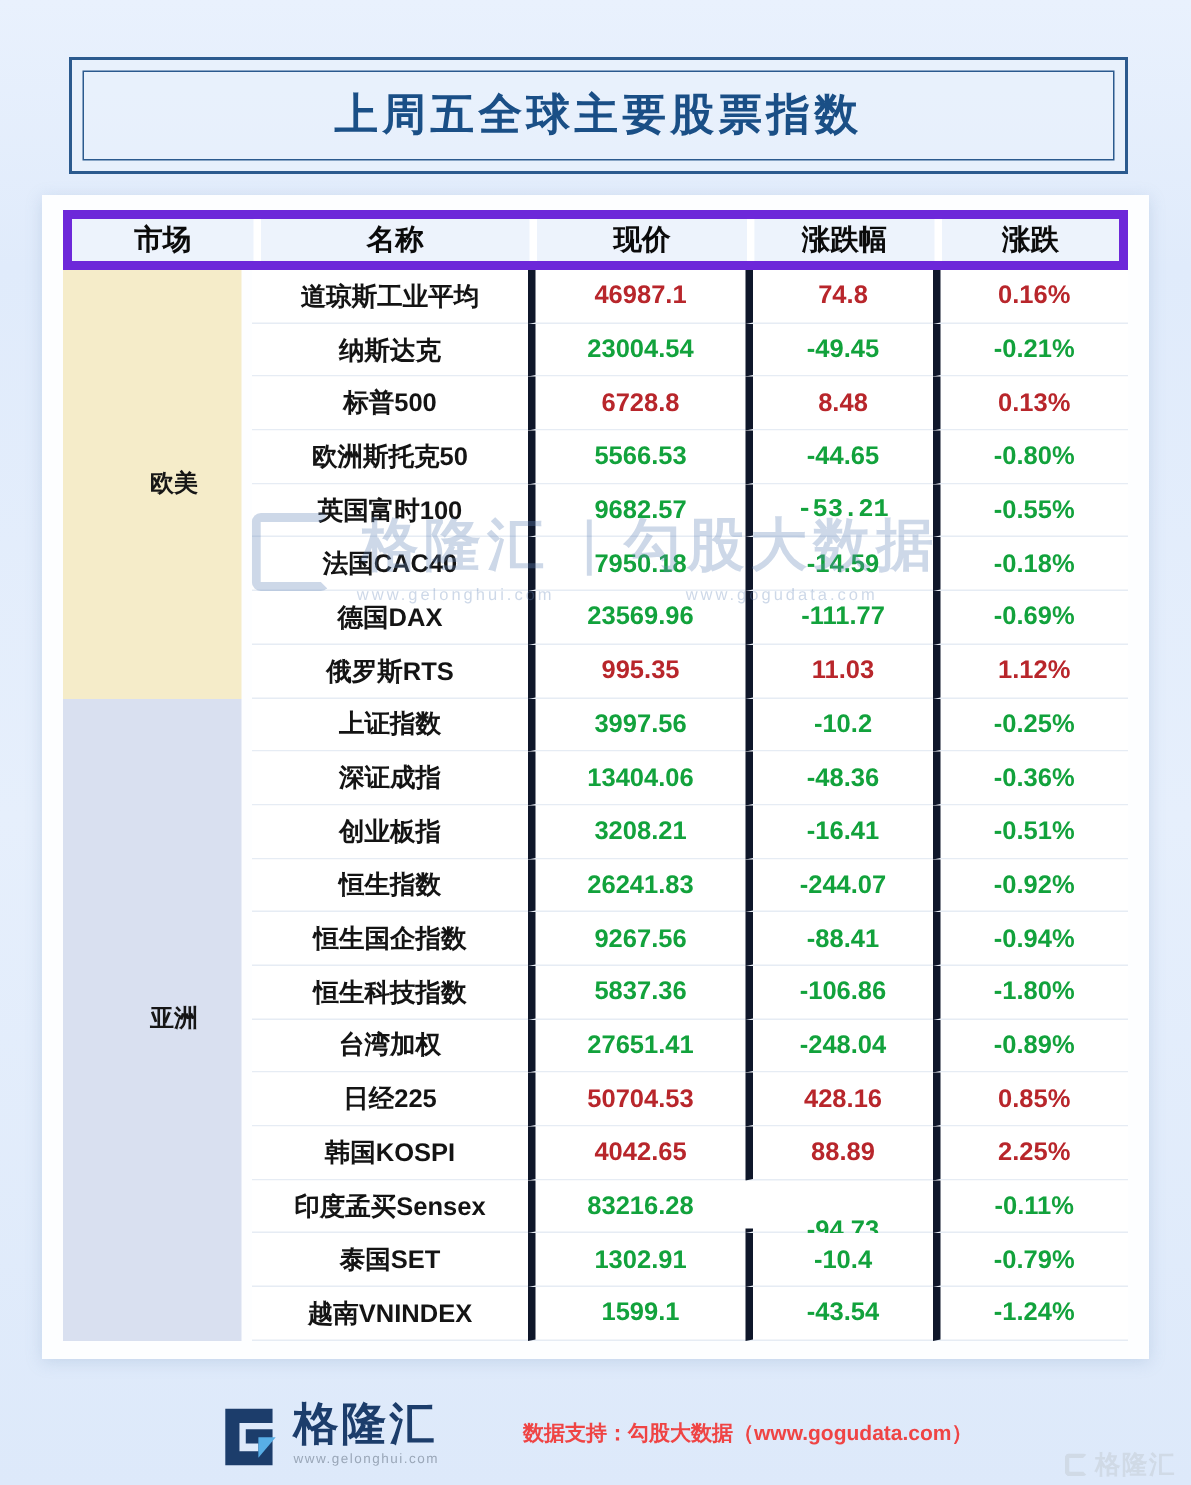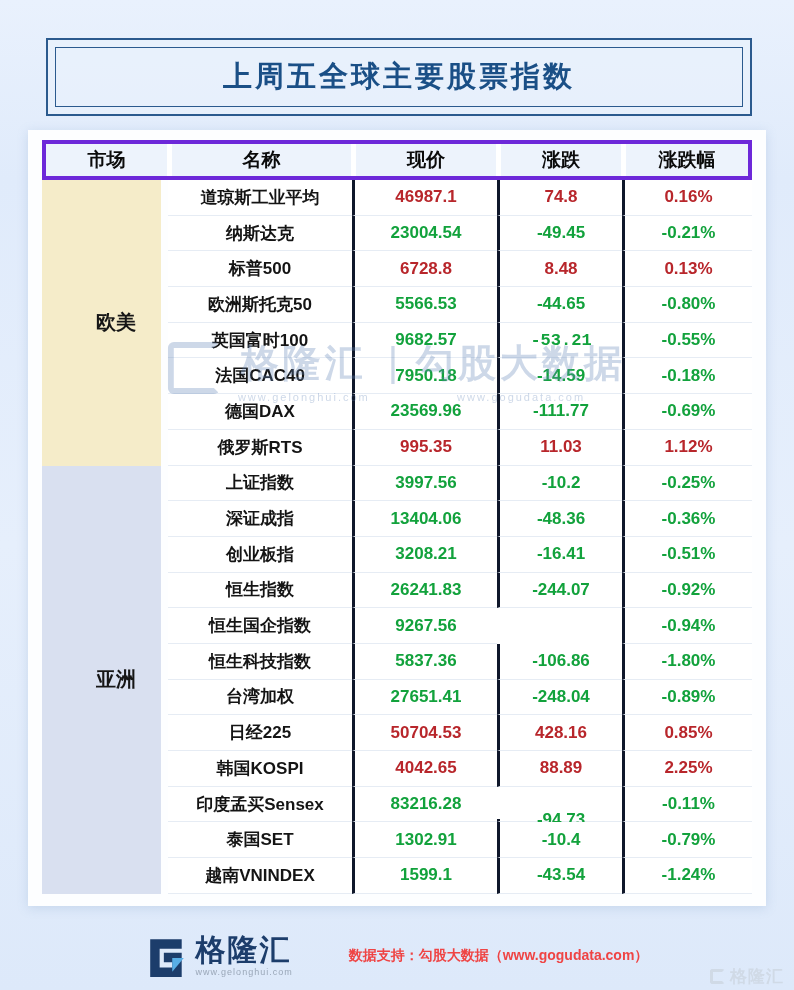--- a/index.html
+++ b/index.html
@@ -23,46 +23,46 @@
     position:absolute; inset:7px; border:1px solid #2b5a8e;
     display:flex; align-items:center; justify-content:center;
   }
   .title-text {
     font-size:29px; font-weight:bold; color:#1a4f86; letter-spacing:3px;
   }
   
   .table-wrap { position:absolute; left:42px; top:140px; width:710px; }
   .thead {
     display:grid; grid-template-columns:126px 184px 145px 125px auto;
-    height:40px; border:4px solid #6d28d9; background:#ffffff; width:710px;
+    height:40px; border:6px solid #6d28d9; background:#ffffff; width:710px;
   }
   .hcell {
     background:#edf3fc; display:flex; align-items:center; justify-content:center;
     font-size:19px; font-weight:bold; color:#0b0b0b; border-right:5px solid #ffffff;
   }
   .hcell:last-child { border-right:none; }
   .tbody {
     display:grid; grid-template-columns:126px 184px 145px 125px 130px;
     grid-auto-rows:35.7px; width:710px; background:#ffffff;
   }
   .market-cell {
     display:flex; align-items:center; justify-content:center;
-    font-size:20px; font-weight:bold; color:#161616;
+    font-size:16px; font-weight:bold; color:#161616;
     border-right:7px solid #fdfeff;
     padding-left:29px;
   }
   .market-eu   { background:#f5ecc9; }
   .market-asia { background:#d9e0f0; }
   .cell {
     display:flex; align-items:center; justify-content:center;
     font-weight:bold; font-size:17px; border-bottom:1px solid #e6ecf4;
     background:#ffffff;
   }
   .cell.name { color:#141414; font-size:17px; }
-  .cell.vline { border-left:3px solid #0f172a; }
+  .cell.vline { border-left:5px solid #0f172a; }
   .up   { color:#b8262b; }
   .down { color:#12a23c; }
   
   .wm-center {
     position:absolute; left:50%; top:338px; transform:translateX(-50%);
     display:flex; align-items:flex-start; gap:18px;
     color:rgba(100,135,185,0.32); pointer-events:none; white-space:nowrap;
   }
   .wm-g {
     width:52px; height:52px; border:6px solid rgba(100,135,185,0.32);
@@ -100,22 +100,22 @@
   <div class="title-inner">
     <div class="title-text">上周五全球主要股票指数</div>
   </div>
 </div>
 
 <div class="table-wrap">
   <div class="thead">
       <div class="hcell">市场</div>
       <div class="hcell">名称</div>
       <div class="hcell">现价</div>
+      <div class="hcell">涨跌幅</div>
       <div class="hcell">涨跌</div>
-      <div class="hcell">涨跌幅</div>
     </div>
   <div class="tbody">
       <div class="market-cell market-eu" style="grid-area: 1 / 1 / span 8;">欧美</div>
       <div class="cell name" style="grid-area: 1 / 2;">道琼斯工业平均</div>
       <div class="cell price vline up" style="grid-area: 1 / 3;">46987.1</div>
       <div class="cell change vline up" style="grid-area: 1 / 4;">74.8</div>
       <div class="cell pct vline up" style="grid-area: 1 / 5;">0.16%</div>
       <div class="cell name" style="grid-area: 2 / 2;">纳斯达克</div>
       <div class="cell price vline down" style="grid-area: 2 / 3;">23004.54</div>
       <div class="cell change vline down" style="grid-area: 2 / 4;">-49.45</div>
@@ -156,20 +156,21 @@
       <div class="cell name" style="grid-area: 11 / 2;">创业板指</div>
       <div class="cell price vline down" style="grid-area: 11 / 3;">3208.21</div>
       <div class="cell change vline down" style="grid-area: 11 / 4;">-16.41</div>
       <div class="cell pct vline down" style="grid-area: 11 / 5;">-0.51%</div>
       <div class="cell name" style="grid-area: 12 / 2;">恒生指数</div>
       <div class="cell price vline down" style="grid-area: 12 / 3;">26241.83</div>
       <div class="cell change vline down" style="grid-area: 12 / 4;">-244.07</div>
       <div class="cell pct vline down" style="grid-area: 12 / 5;">-0.92%</div>
       <div class="cell name" style="grid-area: 13 / 2;">恒生国企指数</div>
       <div class="cell price vline down" style="grid-area: 13 / 3;">9267.56</div>
+      <div class="cell change vline down" style="grid-area: 13 / 4;">-88.41</div>
       <div class="cell pct vline down" style="grid-area: 13 / 5;">-0.94%</div>
       <div class="cell name" style="grid-area: 14 / 2;">恒生科技指数</div>
       <div class="cell price vline down" style="grid-area: 14 / 3;">5837.36</div>
       <div class="cell change vline down" style="grid-area: 14 / 4;">-106.86</div>
       <div class="cell pct vline down" style="grid-area: 14 / 5;">-1.80%</div>
       <div class="cell name" style="grid-area: 15 / 2;">台湾加权</div>
       <div class="cell price vline down" style="grid-area: 15 / 3;">27651.41</div>
       <div class="cell change vline down" style="grid-area: 15 / 4;">-248.04</div>
       <div class="cell pct vline down" style="grid-area: 15 / 5;">-0.89%</div>
       <div class="cell name" style="grid-area: 16 / 2;">日经225</div>

